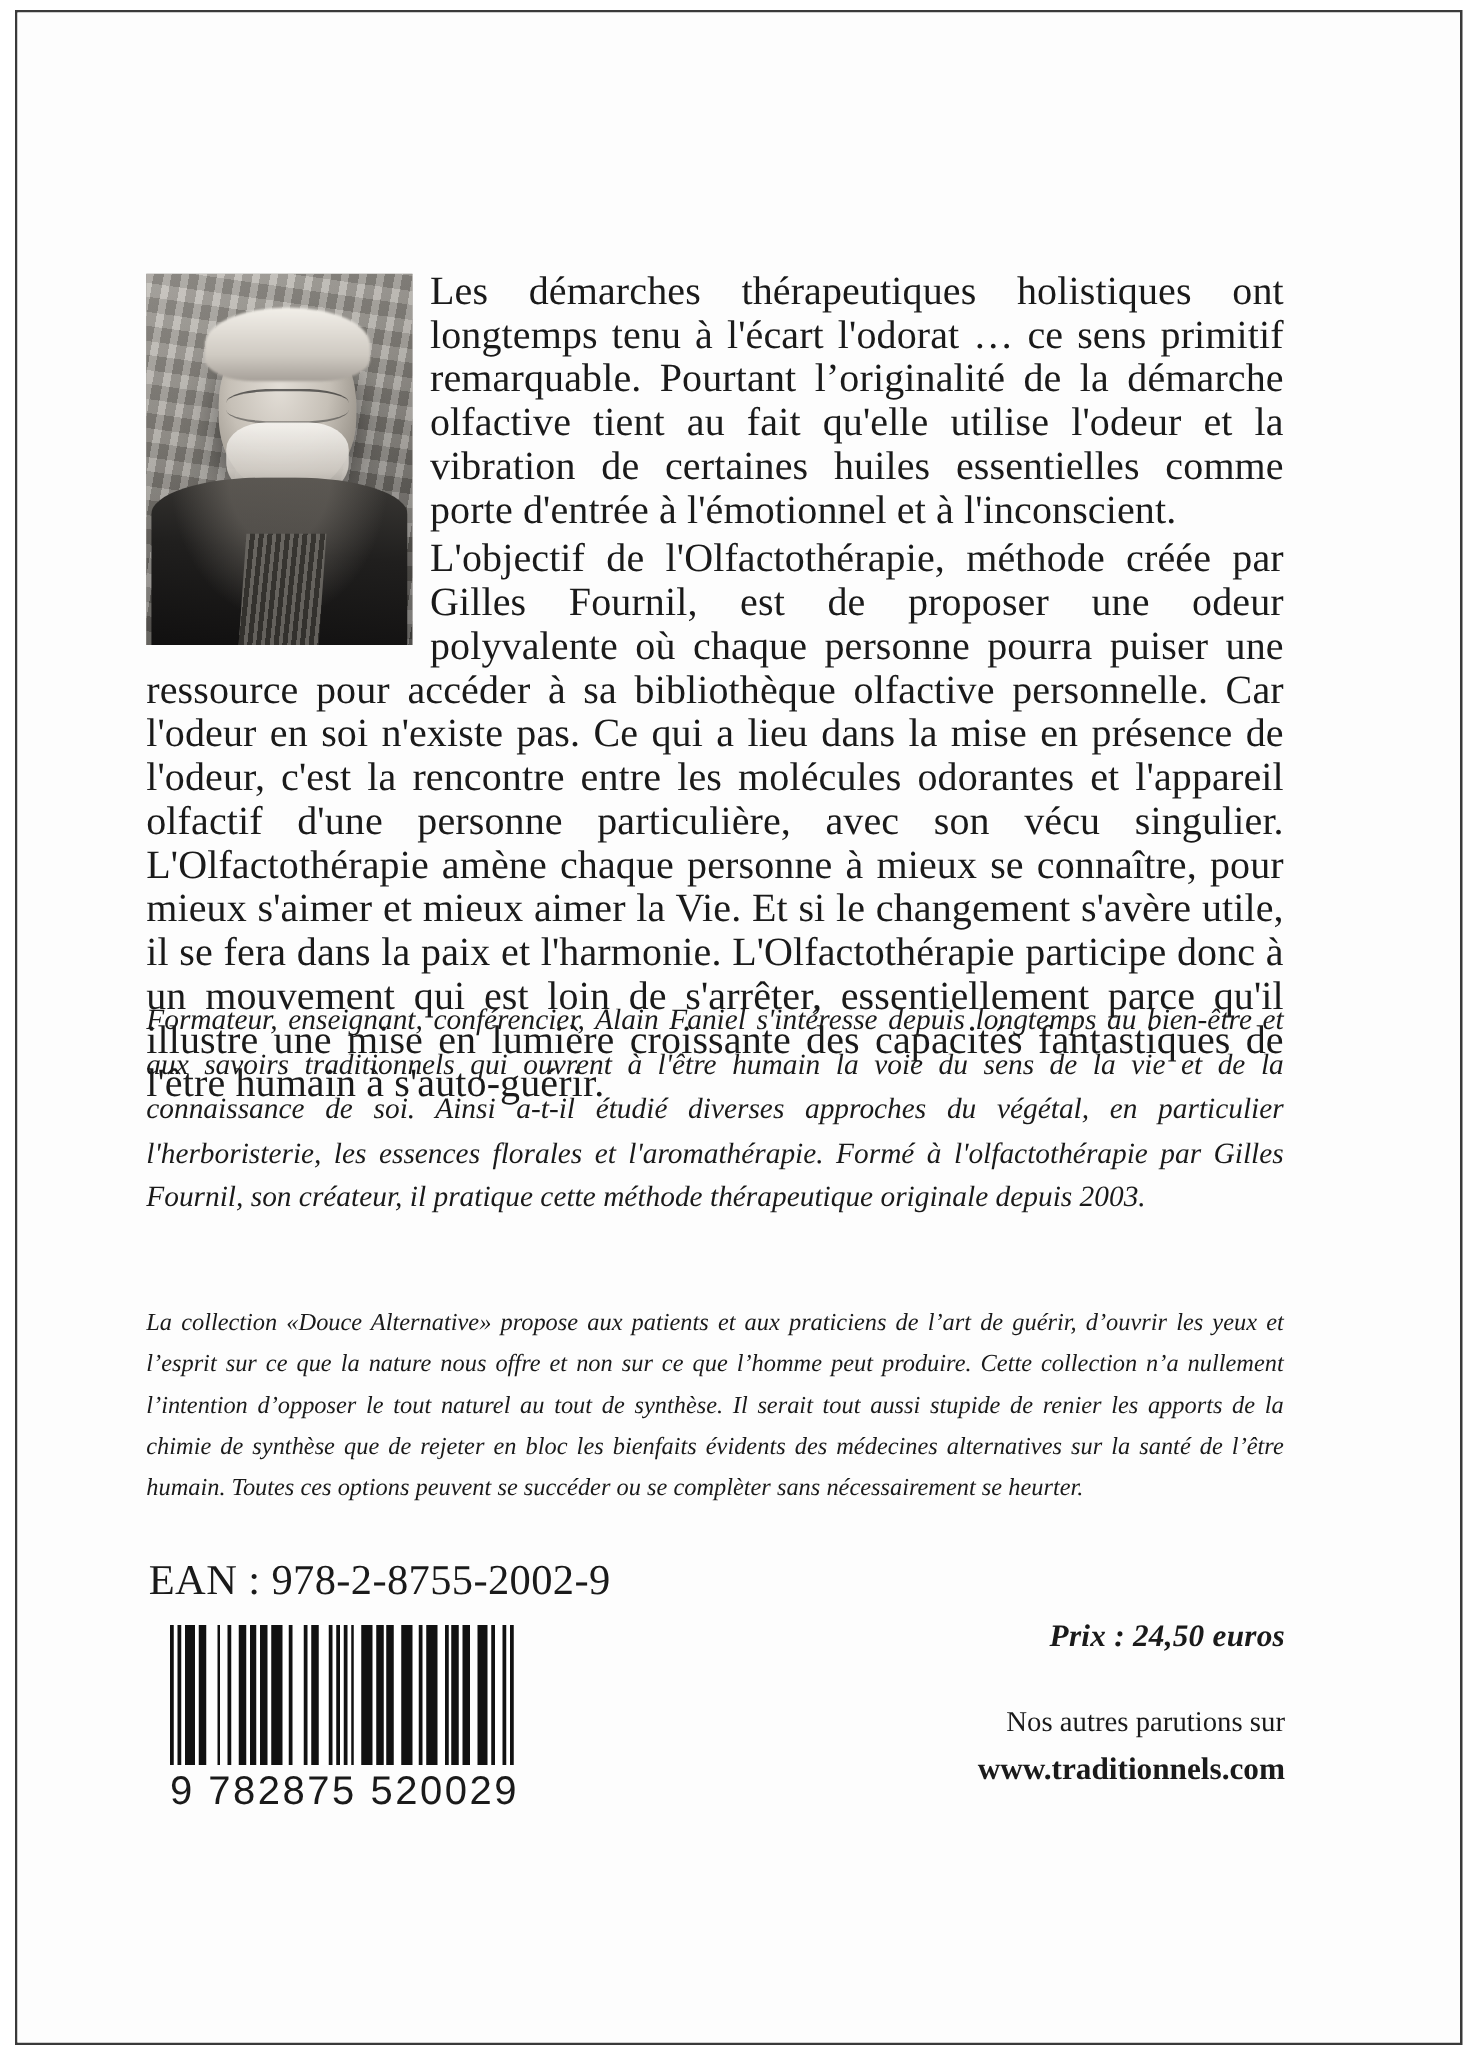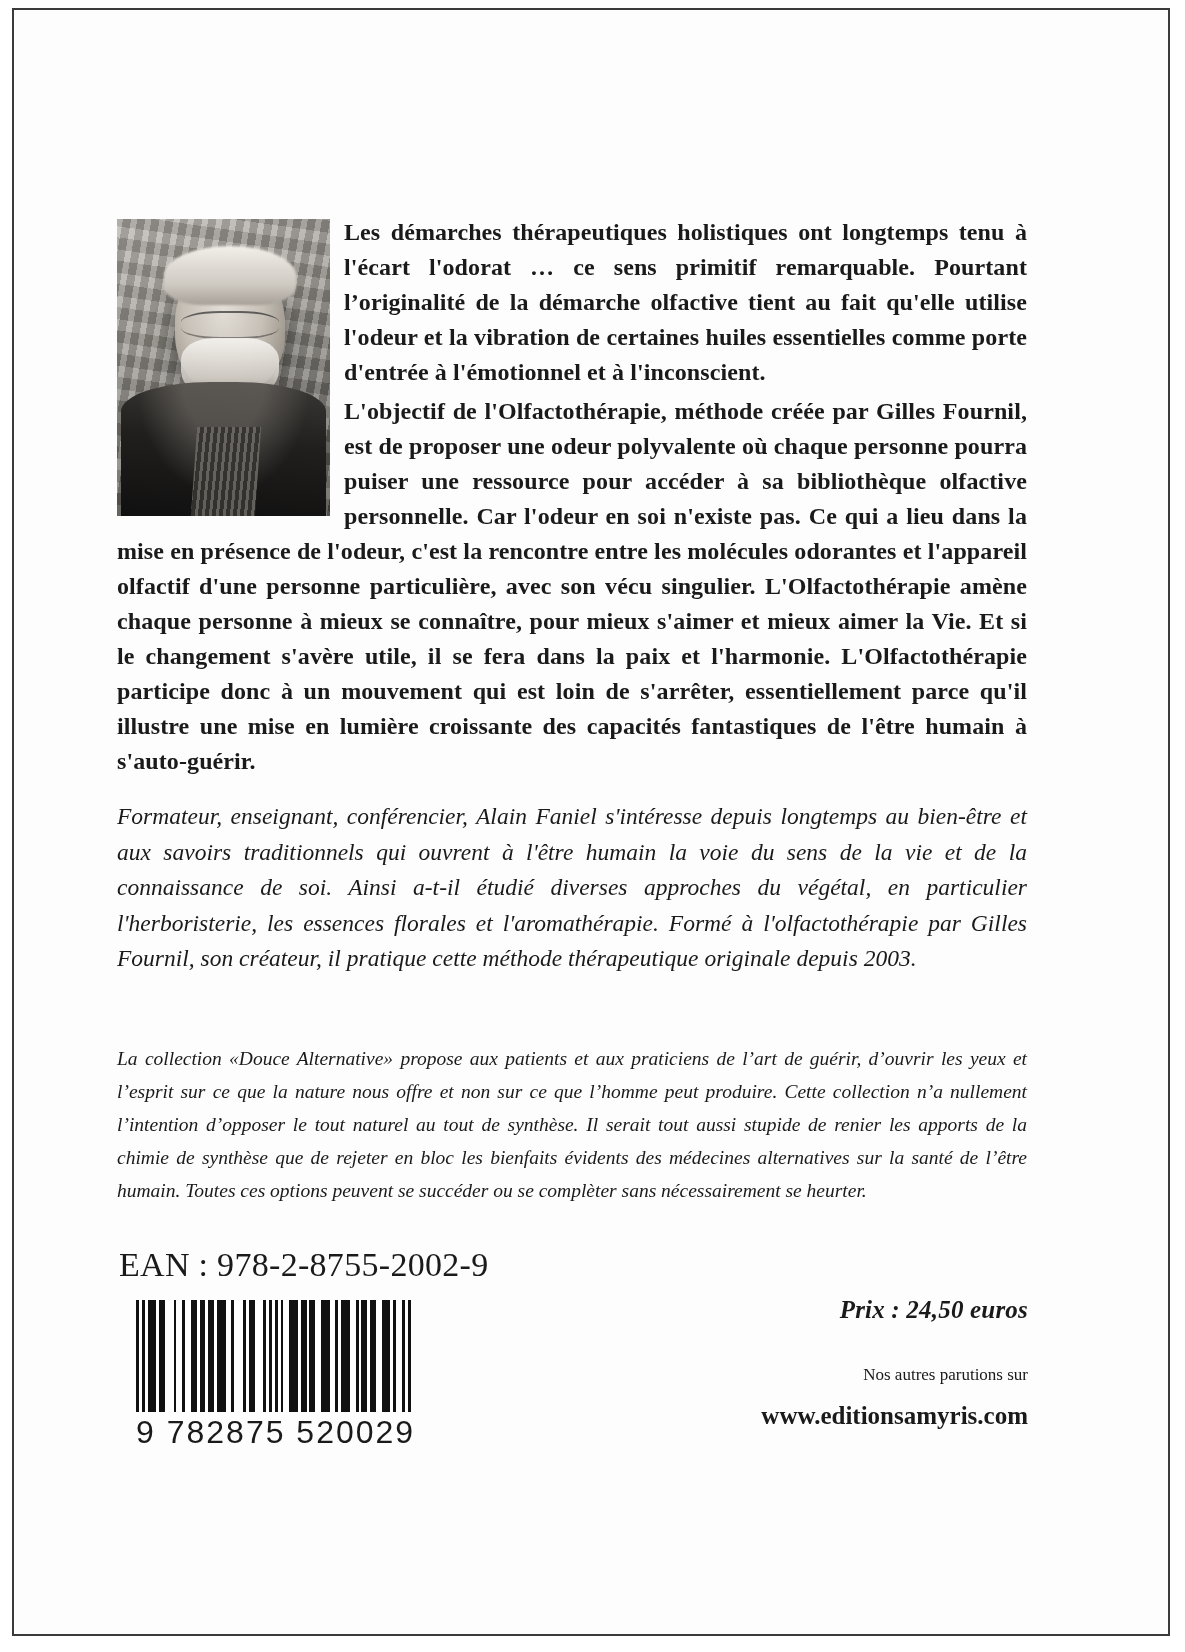--- a/index.html
+++ b/index.html
@@ -121,26 +121,25 @@
     width: 30%;
     height: 30%;
     background: repeating-linear-gradient(92deg, #6a6762 0 3px, #35332f 3px 7px);
     transform: skewX(-4deg);
     opacity: .92;
   }
 
   p.body-text {
     margin: 0;
     text-align: justify;
-    font-size: 24px;
+    font-size: 32px;
     line-height: 35px;
     letter-spacing: .1px;
     -webkit-hyphens: none;
     hyphens: none;
-    font-weight: bold;
   }
   p.body-text + p.body-text { margin-top: 4px; }
 
   
   .author-note {
     position: absolute;
     left: 103px;
     top: 789px;
     width: 910px;
     margin: 0;
@@ -203,21 +202,21 @@
     top: 1286px;
     font-weight: bold;
     font-size: 25px;
     letter-spacing: .2px;
     font-style: italic;
   }
   .publisher-line1 {
     position: absolute;
     right: 140px;
     top: 1355px;
-    font-size: 17px;
+    font-size: 23px;
   }
   .publisher-line2 {
     position: absolute;
     right: 140px;
     top: 1392px;
     font-weight: bold;
     font-size: 25px;
   }
 </style>
 </head>
@@ -311,16 +310,16 @@
           <i class="sp" style="width:2.895px;"></i>
           <i class="" style="width:2.895px;background:#111111;"></i>
         </div>
       <div class="barcode-digits">9 782875 520029</div>
     </div>
 
     <div class="price">Prix : 24,50 euros</div>
 
     <div class="publisher-line1">Nos autres parutions sur</div>
 
-    <div class="publisher-line2">www.editionsamyris.com</div>
+    <div class="publisher-line2">www.traditionnels.com</div>
 
   </div>
 </div>
 
 </body></html>

